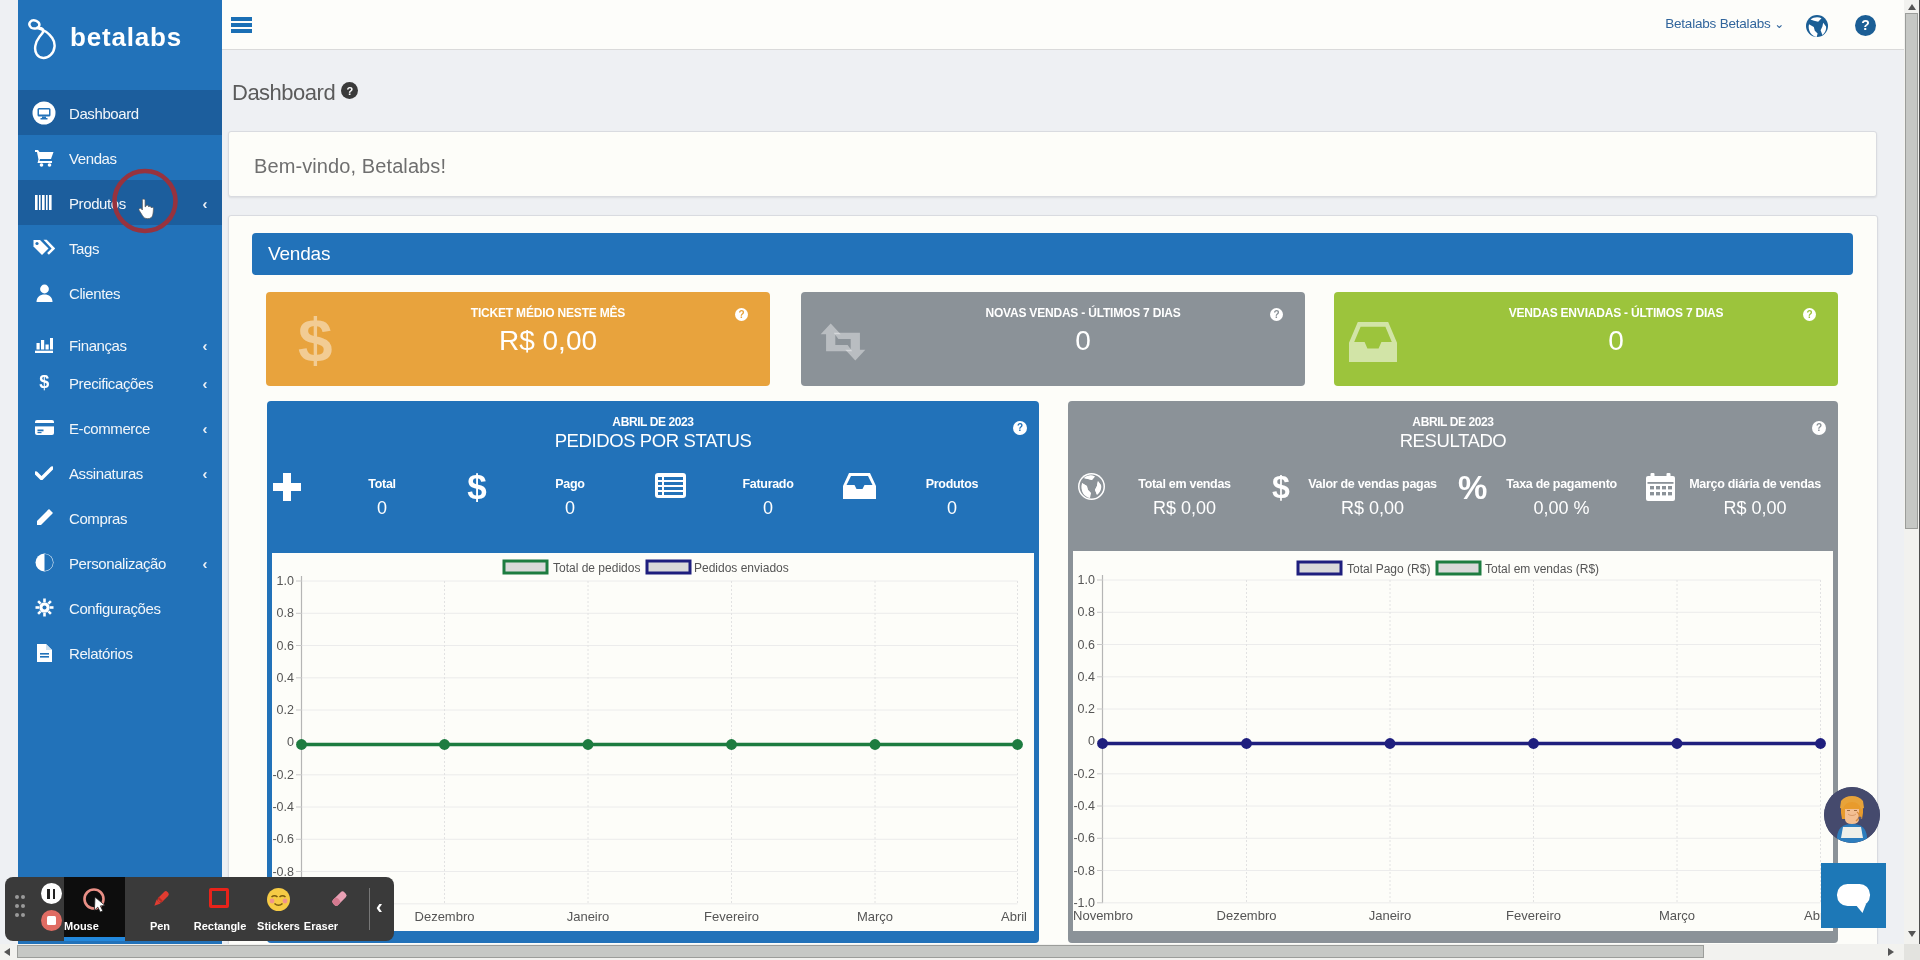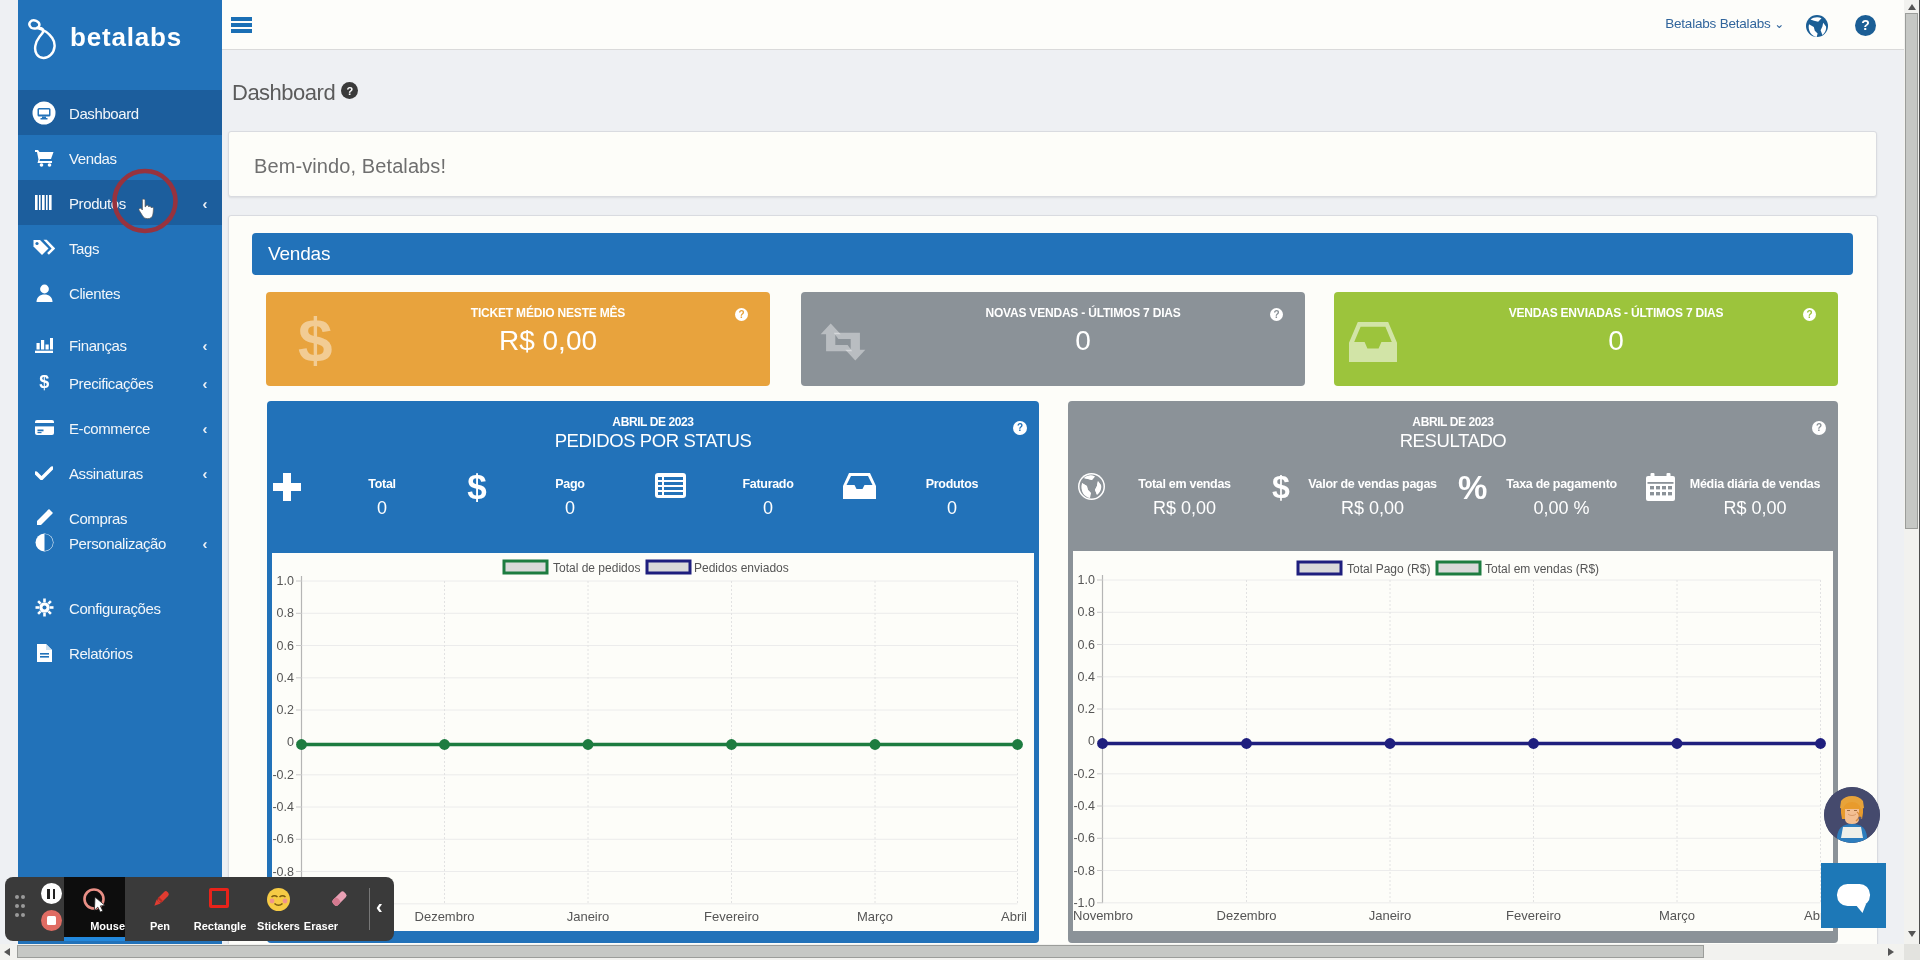--- a/index.html
+++ b/index.html
@@ -241,21 +241,21 @@
               <rect x="10" y="13" width="4" height="3.4"></rect>
               <rect x="16" y="13" width="4" height="3.4"></rect>
               <rect x="22" y="13" width="4" height="3.4"></rect>
               <rect x="4" y="19" width="4" height="3.4"></rect>
               <rect x="10" y="19" width="4" height="3.4"></rect>
               <rect x="16" y="19" width="4" height="3.4"></rect>
               <rect x="22" y="19" width="4" height="3.4"></rect>
             </g>
           </svg></span>
       <div class="pstat" style="left:613px;width:148px;">
-          <div class="l">Média diária de vendas</div>
+          <div class="l">Março diária de vendas</div>
           <div class="n">R$ 0,00</div>
         </div>
       <div class="chartwrap" style="left:5px; top:150px; width:760px; height:380px;">
         <svg width="760" height="380" viewBox="0 0 760 380" font-family="Liberation Sans, sans-serif">
           <g>
             <rect x="225" y="11" width="43" height="12" fill="#d9d9d9" stroke="#1f1f7e" stroke-width="3"></rect>
             <text x="274" y="22" font-size="12" fill="#555">Total Pago (R$)</text>
             <rect x="364" y="11" width="43" height="12" fill="#d9d9d9" stroke="#1d7c40" stroke-width="3"></rect>
             <text x="412" y="22" font-size="12" fill="#555">Total em vendas (R$)</text>
           </g>
@@ -433,21 +433,21 @@
       </div>
     <div class="mrow" style="top:495px;">
         <span class="mic">
           <svg width="18" height="18" viewBox="0 0 18 18">
             <path d="M12.5 1.5 l4 4 L6 16 H2 v-4 z" fill="#fff"></path>
             <path d="M14 0 l4 4 -1.8 1.8 -4-4 z" fill="#fff"></path>
           </svg>
         </span>
         <span class="mlb">Compras</span>
       </div>
-    <div class="mrow" style="top:520px;">
+    <div class="mrow" style="top:540px;">
         <span class="mic">
           <svg width="19" height="19" viewBox="0 0 19 19">
             <circle cx="9.5" cy="9.5" r="9" fill="#fff"></circle>
             <path d="M9.5 1 a8.5 8.5 0 0 1 0 17 z" fill="#2272b9"></path>
           </svg>
         </span>
         <span class="mlb">Personalização</span>
         <span class="chev">‹</span>
       </div>
     <div class="mrow" style="top:630px;">
@@ -537,21 +537,21 @@
     </div>
     <div style="position:absolute;left:36px;top:33px;width:21px;height:21px;border-radius:50%;background:#e06c63;">
       <div style="position:absolute;left:6.2px;top:6.2px;width:8.6px;height:8.6px;background:#fff;border-radius:1.5px;"></div>
     </div>
     <div style="position:absolute;left:59px;top:0;width:61px;height:64px;background:#0d0d0d;"></div>
     <div style="position:absolute;left:59px;top:60px;width:61px;height:4px;background:#2288dd;"></div>
     <svg width="26" height="26" viewBox="0 0 26 26" style="position:absolute;left:77px;top:10px;">
       <circle cx="12" cy="12" r="9.5" fill="none" stroke="#e98f86" stroke-width="2.6"></circle>
       <path d="M13 10 l10 8.5 -4.6 0.4 2.4 5 -2.6 1.2 -2.4-5 -3.4 3.2 z" fill="#fff" stroke="#222" stroke-width="0.8"></path>
     </svg>
-    <div class="tblbl" style="position:absolute;left:59px;top:43px;width:61px;text-align:right;font-size:11px;font-weight:bold;">Mouse</div>
+    <div class="tblbl" style="position:absolute;left:59px;top:43px;width:61px;text-align:left;font-size:11px;font-weight:bold;">Mouse</div>
     <svg width="26" height="26" viewBox="0 0 26 26" style="position:absolute;left:142px;top:10px;">
       <g transform="rotate(45 13 13)">
           <rect x="10.2" y="2" width="5.6" height="13" rx="2.4" fill="#e03c31"></rect>
           <path d="M10.2 15 h5.6 l-2.8 6 z" fill="#e03c31"></path>
           <rect x="10.2" y="11.6" width="5.6" height="2" fill="#b52d24"></rect>
         </g>
     </svg>
     <div class="tblbl" style="position:absolute;left:125px;top:43px;width:60px;text-align:center;font-size:11px;font-weight:bold;">Pen</div>
     <div style="position:absolute;left:204px;top:11px;width:20px;height:20px;border:3px solid #e8231a;border-radius:2px;"></div>
     <div class="tblbl" style="position:absolute;left:184px;top:43px;width:62px;text-align:center;font-size:11px;font-weight:bold;">Rectangle</div>

